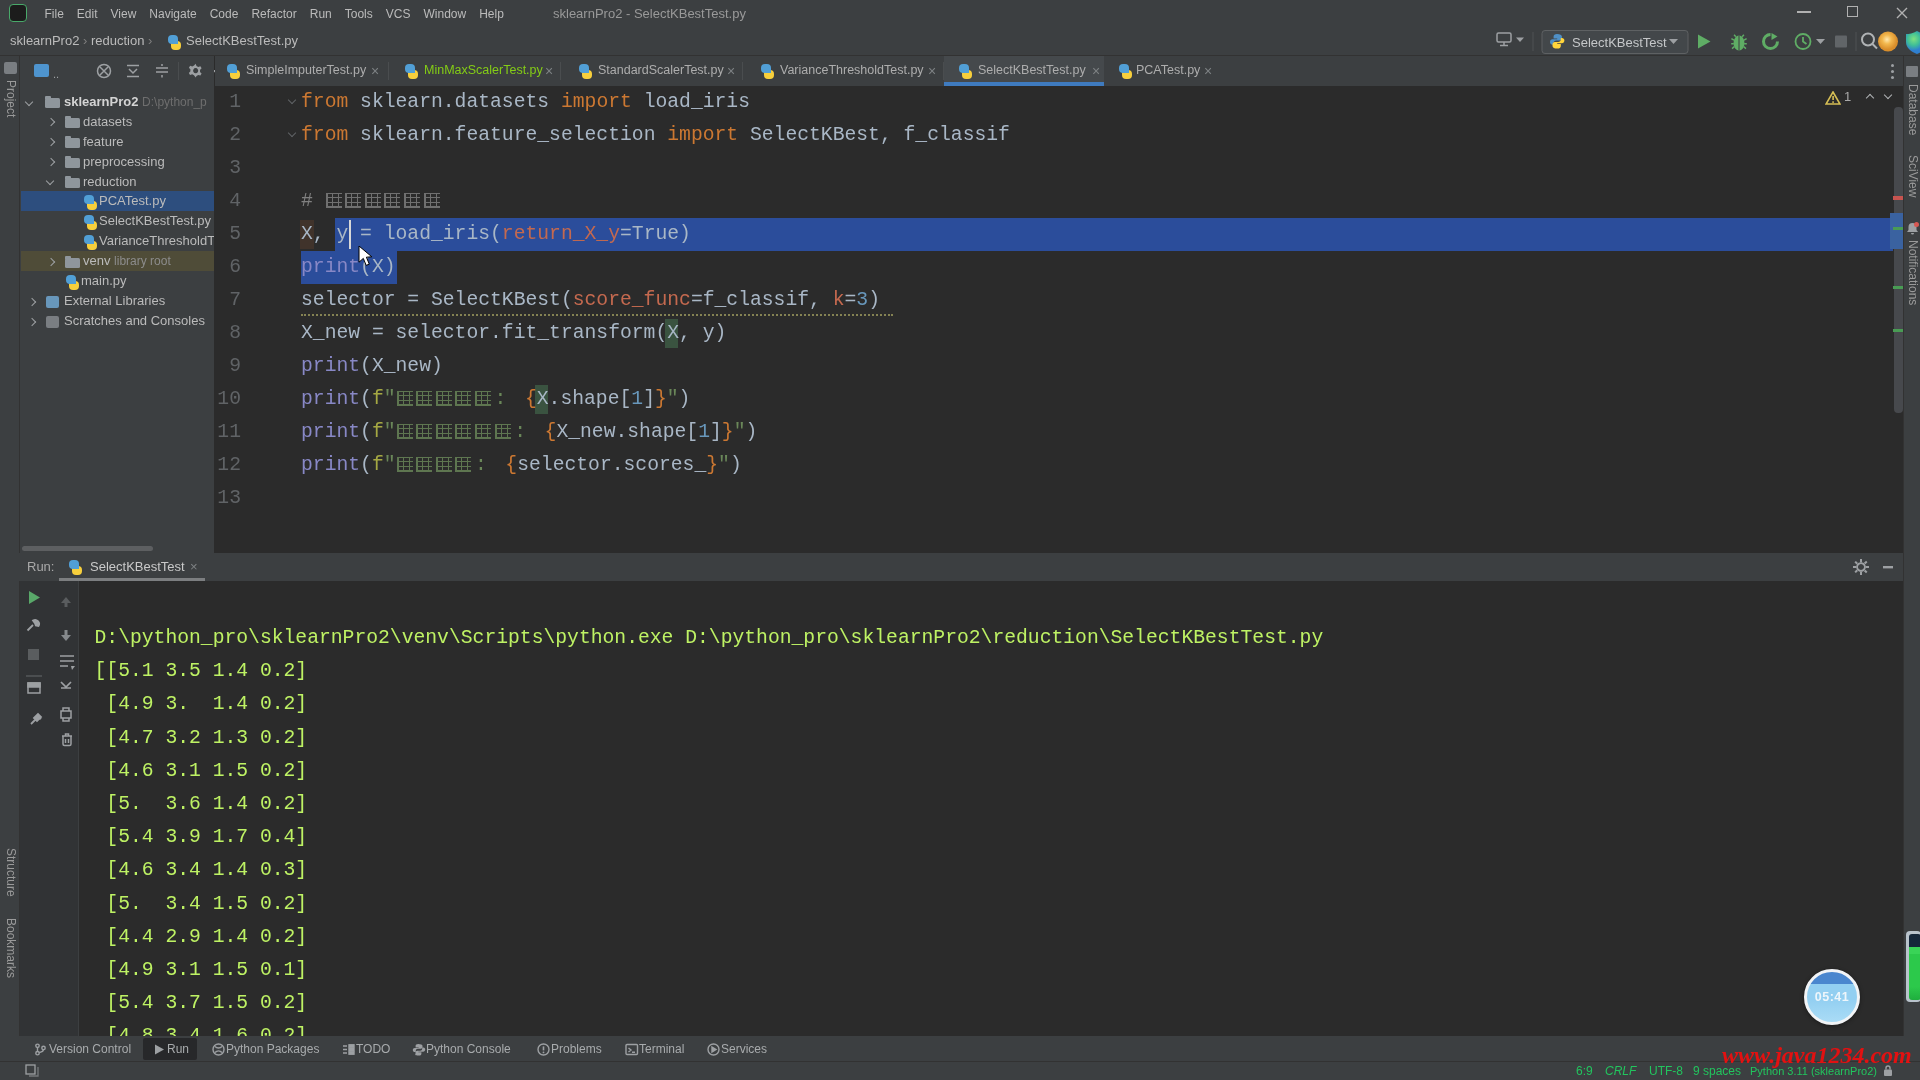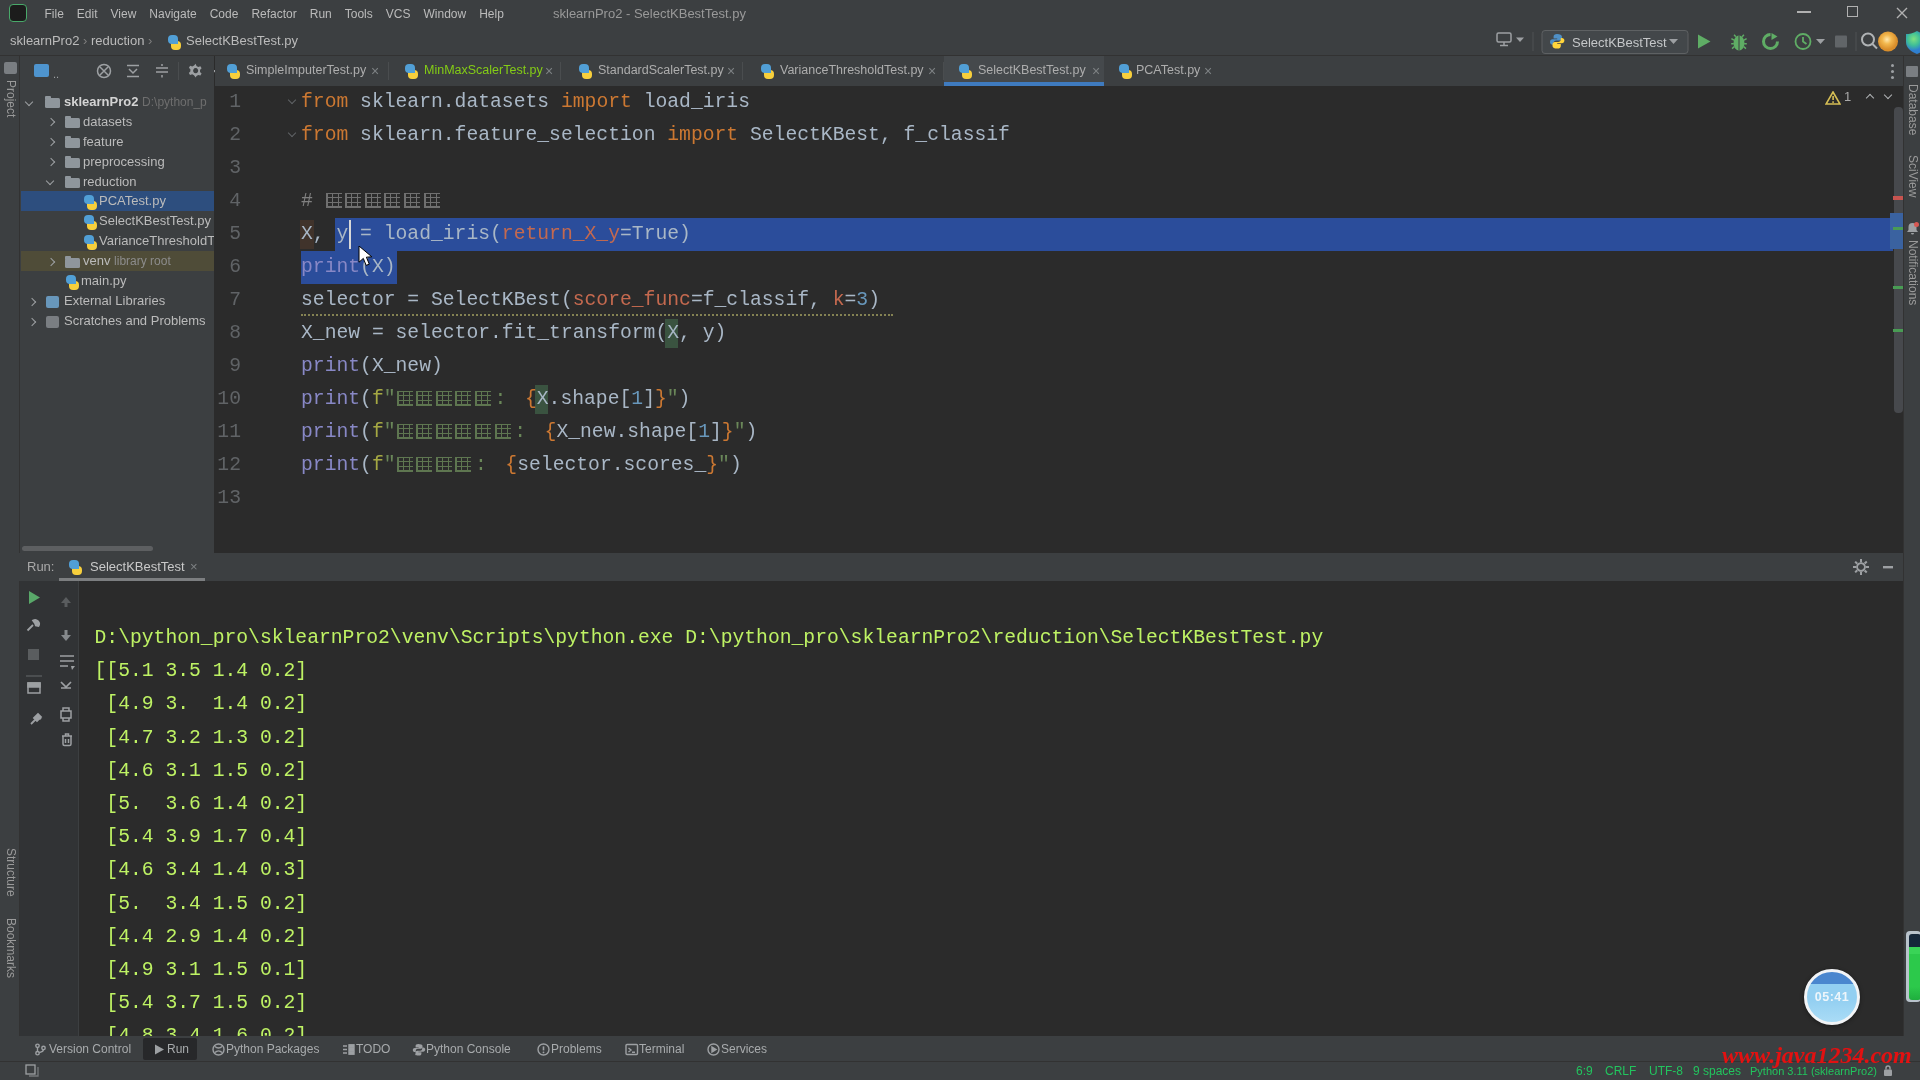--- a/index.html
+++ b/index.html
@@ -151,21 +151,21 @@
 <i class="chev cr" style="left:28px;top:167px;"></i>
     <i class="fold" style="left:45px;top:166px;"></i>
     <div class="abs" style="left:63px;top:161px;">venv <span style="color:#8c8c8c;font-size:12px;">library root</span></div>
 <span class="pyi" style="left:45px;top:183px;"></span>
     <div class="abs" style="left:61px;top:181px;">main.py</div>
 <i class="chev cr" style="left:9px;top:207px;"></i>
     <div class="abs" style="left:26px;top:204px;width:13px;height:12px;background:#6897bb;border-radius:2px;"></div>
     <div class="abs" style="left:44px;top:201px;">External Libraries</div>
 <i class="chev cr" style="left:9px;top:227px;"></i>
     <div class="abs" style="left:26px;top:224px;width:13px;height:12px;background:#7a7e82;border-radius:2px;"></div>
-    <div class="abs" style="left:44px;top:221px;">Scratches and Problems</div>
+    <div class="abs" style="left:44px;top:221px;">Scratches and Consoles</div>
 </div>
 <div class="abs" style="left:22px;top:546px;width:131px;height:5px;border-radius:3px;background:#5d5f61;"></div>
 
 <div class="abs bar" style="left:215px;top:56px;width:1688px;height:30px;"></div>
 <div class="abs" id="tabs" style="left:215px;top:56px;width:1688px;height:30px;overflow:hidden;">
     <span class="pyi" style="left:11px;top:8px;"></span>
     <div class="abs" style="left:31px;top:7px;color:#adadad;font-size:12.5px;">SimpleImputerTest.py</div>
     <div class="abs xcl" style="left:156px;top:7px;">×</div>
     <div class="abs tsep" style="left:173px;"></div>
     <span class="pyi" style="left:189px;top:8px;"></span>
@@ -399,21 +399,21 @@
 
 <div class="abs bar" style="left:0;top:1061px;width:1920px;height:19px;border-top:1px solid #323232;"></div>
 <div class="abs" id="statusbar" style="left:16px;top:1061px;width:1920px;height:19px;color:#22c55e;font-size:12px;">
 <svg class="abs" style="left:9px;top:3px;" width="14" height="13" viewBox="0 0 14 13">
       <g fill="none" stroke="#9da0a3" stroke-width="1.3">
         <rect x="1" y="1" width="9" height="9"></rect>
         <path d="M4 12 h9 v-9" opacity=".6"></path>
       </g>
     </svg>
 <div class="abs" style="left:1560px;top:3px;">6:9</div>
-<div class="abs" style="left:1589px;top:3px;">CRLF</div>
+<div class="abs" style="left:1589px;top:3px;font-style:italic;">CRLF</div>
 <div class="abs" style="left:1633px;top:3px;">UTF-8</div>
 <div class="abs" style="left:1677px;top:3px;">9 spaces</div>
 <div class="abs" style="left:1734px;top:4px;font-size:11px;">Python 3.11 (sklearnPro2)</div>
 <svg class="abs" style="left:1866px;top:3px;" width="12" height="13" viewBox="0 0 12 13">
       <g fill="#9da0a3">
         <rect x="2" y="5.5" width="8" height="6.5" rx="1"></rect>
         <path d="M4 5.5 v-1.5 a2 2 0 0 1 4 0 v1.5" fill="none" stroke="#9da0a3" stroke-width="1.4"></path>
       </g>
     </svg>
 </div>

